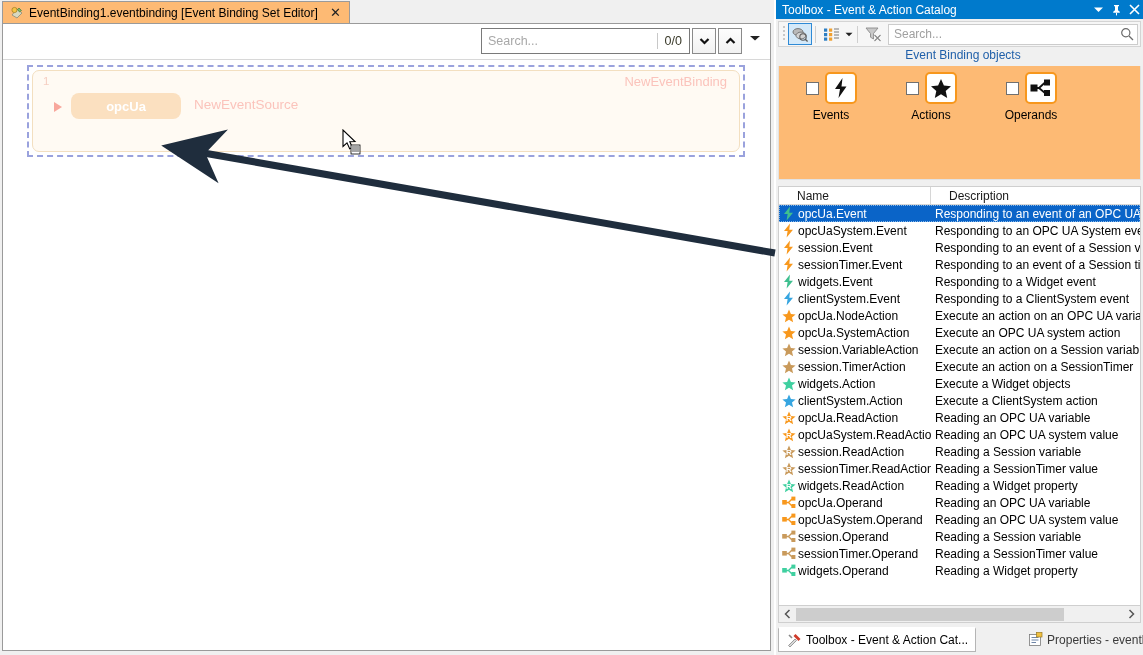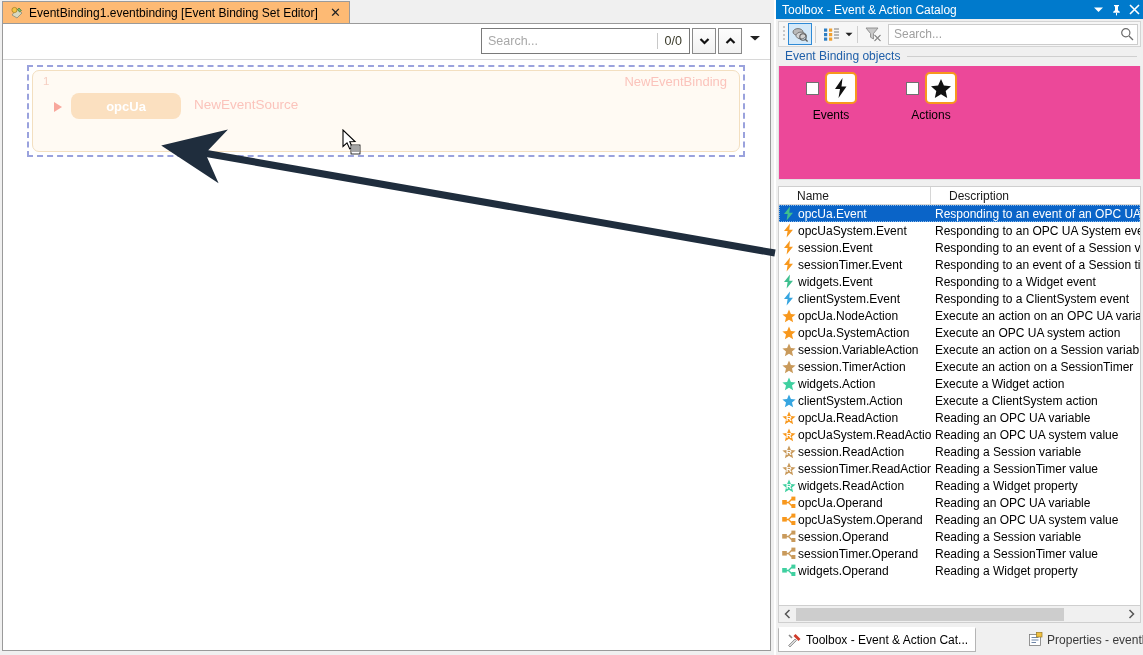--- a/index.html
+++ b/index.html
@@ -203,30 +203,30 @@
     color: #333; padding-left: 5px; background: transparent;
   }
   #tb-search input::placeholder { color: #a0a0a0; }
   #tb-search .mag { width: 20px; display:flex; align-items:center;
                    justify-content:center; cursor: pointer; }
 
   #tb-section {
     position: absolute; left: 2px; top: 48px;
     width: 363px; height: 16px;
     display: flex; align-items: center;
-    padding-left: 7px; box-sizing: border-box;
+    padding-left: 7px; box-sizing: border-box; flex-direction: column;
   }
   #tb-section .lbl { font-size: 12px; color: #1f5fa9; white-space: nowrap; }
   #tb-section .line { flex: 1 1 auto; height: 1px; background: #cfcfcf;
                       margin-left: 7px; margin-right: 4px; }
 
   #tb-objects {
     position: absolute; left: 2px; top: 66px;
     width: 363px; height: 114px;
-    background: #ec4899;
+    background: #fdba74;
     border: 1px solid #e2e2e2;
     border-top: none;
     box-sizing: border-box;
   }
   .obj {
     position: absolute; top: 6px; width: 100px;
     display: flex; flex-direction: column; align-items: center;
   }
   .obj .toprow { display: flex; align-items: center; }
   .obj .chk {
@@ -483,20 +483,34 @@
           <span class="chk"></span>
           <span class="iconbox">
             <svg width="22" height="21" viewBox="0 0 22 21">
               <path d="M11 1 L13.9 7.6 L21 8.3 L15.7 13 L17.2 20 L11 16.3 L4.8 20 L6.3 13 L1 8.3 L8.1 7.6 Z" fill="#111"></path>
             </svg>
           </span>
         </div>
         <span class="caption">Actions</span>
       </div>
 
+      <div class="obj" style="left:202px">
+        <div class="toprow">
+          <span class="chk"></span>
+          <span class="iconbox">
+            <svg width="22" height="20" viewBox="0 0 22 20">
+              <path d="M4 10 H9 M9 10 L15 4.5 M9 10 L15 15" stroke="#111" stroke-width="1.8" fill="none"></path>
+              <rect x="0.5" y="6.5" width="7" height="7" fill="#111"></rect>
+              <rect x="14" y="1.5" width="6" height="6" fill="#111"></rect>
+              <rect x="14" y="12" width="6" height="6" fill="#111"></rect>
+            </svg>
+          </span>
+        </div>
+        <span class="caption">Operands</span>
+      </div>
 
     </div>
 
     <div id="tb-list">
       <div id="list-head">
         <div class="col c1">Name</div>
         <div class="col c2">Description</div>
       </div>
       <div id="list-rows">
           <div class="lrow selected">
@@ -589,21 +603,21 @@
             <span class="nm">session.TimerAction</span>
             <span class="ds">Execute an action on a SessionTimer</span>
           </div>
           <div class="lrow">
             <span class="ic">
               <svg width="14" height="14" viewBox="0 0 14 14">
                 <path d="M7 0.6 L8.9 5 L13.6 5.4 L10 8.5 L11.1 13.2 L7 10.7 L2.9 13.2 L4 8.5 L0.4 5.4 L5.1 5 Z" fill="#3fd0a0"></path>
               </svg>
             </span>
             <span class="nm">widgets.Action</span>
-            <span class="ds">Execute a Widget action</span>
+            <span class="ds">Execute a Widget objects</span>
           </div>
           <div class="lrow">
             <span class="ic">
               <svg width="14" height="14" viewBox="0 0 14 14">
                 <path d="M7 0.6 L8.9 5 L13.6 5.4 L10 8.5 L11.1 13.2 L7 10.7 L2.9 13.2 L4 8.5 L0.4 5.4 L5.1 5 Z" fill="#36a5e0"></path>
               </svg>
             </span>
             <span class="nm">clientSystem.Action</span>
             <span class="ds">Execute a ClientSystem action</span>
           </div>

